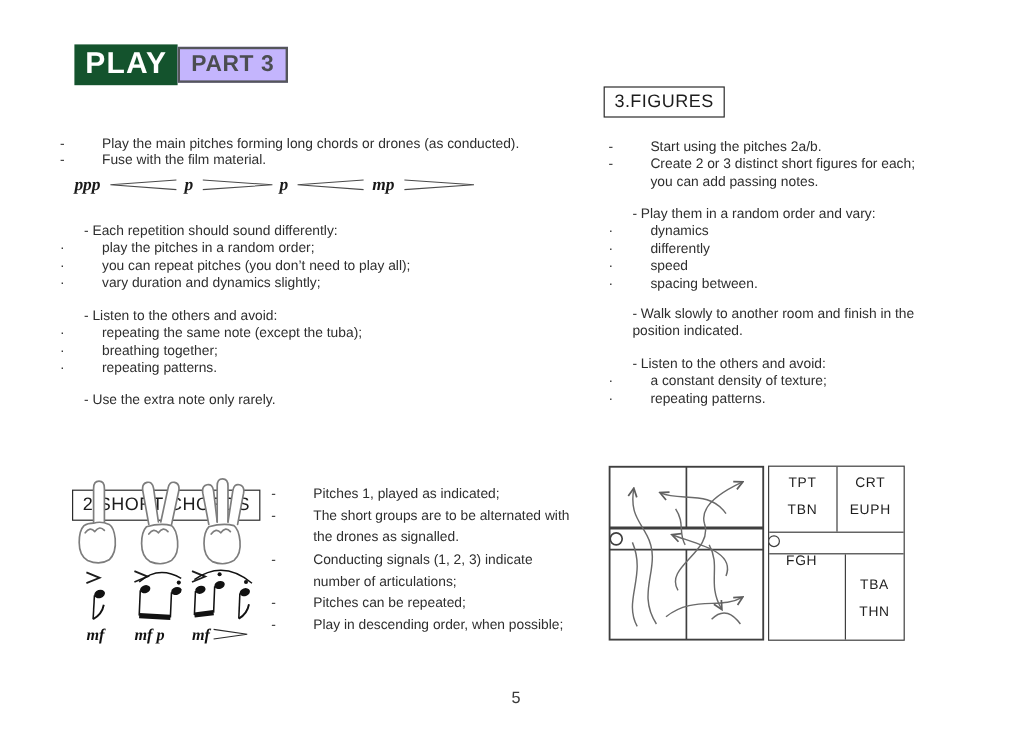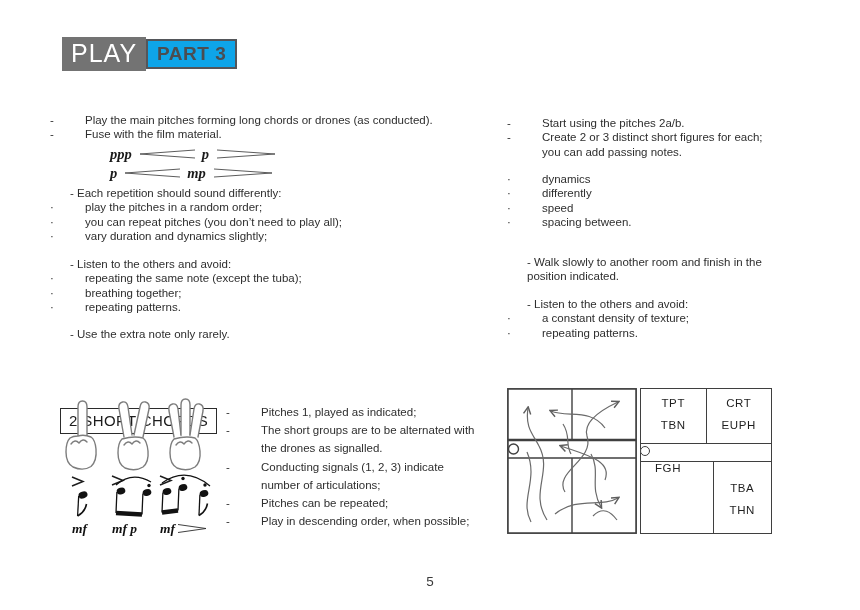--- a/index.html
+++ b/index.html
@@ -1,24 +1,24 @@
 <!DOCTYPE html>
 <html><head>
 <meta charset="utf-8">
 <style>
   html,body{margin:0;padding:0;background:#fff;}
   .page{position:relative;width:860px;height:610px;background:#ffffff;overflow:hidden;
         font-family:"Liberation Sans", sans-serif;color:#2e2e2e;}
 
   
   .title-wrap{position:absolute;left:62px;top:37px;display:flex;align-items:center;}
-  .title-play{background:#737373;color:#fff;font-size:25px;font-weight:normal;
+  .title-play{background:#14532d;color:#fff;font-size:25px;font-weight:bold;
               letter-spacing:1px;padding:2px 9px 4px 9px;line-height:28px;}
   .title-part{border:2px solid #54565a;color:#4b4d51;font-size:19px;font-weight:bold;
-              letter-spacing:.5px;padding:2px 9px 3px 9px;line-height:21px;background:#0ea5e9;}
+              letter-spacing:.5px;padding:2px 9px 3px 9px;line-height:21px;background:#c4b5fd;}
 
   
   .secbox{position:absolute;display:inline-block;border:1.7px solid #2b2b2b;background:#fff;
           padding:3px 8px 4px 8px;font-size:15px;color:#1c1c1c;letter-spacing:.4px;}
   .sec-drone{left:62px;top:83px;}
   .sec-short{left:60px;top:366px;margin-top:42px;}
   .sec-figures{left:503px;top:72px;}
 
   
   .tblock{position:absolute;font-size:11.5px;line-height:14.4px;}
@@ -32,34 +32,34 @@
   .b-extra   {left:46px;top:327px;width:430px;}
   .b-scb     {left:222px;top:403px;width:260px;line-height:18.2px;}
   .b-scb .tx{max-width:242px;flex:0 1 auto;}
   .b-figintro{left:503px;top:116px;width:275px;}
   .b-figintro .tx{max-width:252px;flex:0 1 auto;}
   .b-figvary {left:503px;top:172px;width:290px;}
   .b-figwalk {left:503px;top:255px;width:268px;}
   .b-figlisten{left:503px;top:297px;width:290px;}
 
   
-  .dynfig{position:absolute;left:62px;top:146px;display:flex;flex-direction:column;gap:3px;margin-left:48px;}
+  .dynfig{position:absolute;left:62px;top:146px;display:flex;flex-direction:row;gap:3px;}
   .dynrow{display:flex;align-items:center;gap:5px;height:16px;}
   .dyn{font-family:"Liberation Serif", serif;font-style:italic;font-weight:bold;
        font-size:14.5px;color:#1a1a1a;line-height:14px;}
   .hairpin{display:block;}
 
   
   .handsfig{position:absolute;left:54px;top:397px;}
 
   
   .mapfig{position:absolute;left:507px;top:388px;}
 
   
-  .seatgrid{position:absolute;left:640px;top:388px;width:132px;height:146px;
+  .seatgrid{position:absolute;left:640px;top:388px;width:114px;height:146px;
             border:1.7px solid #3f3f3f;box-sizing:border-box;display:flex;flex-direction:column;
             font-size:11.5px;letter-spacing:.6px;color:#1f1f1f;background:#fff;}
   .seatrow{display:flex;}
   .seatrow.top{height:54px;}
   .seatrow.bottom{flex:1;}
   .corridor{height:17px;border-top:1.7px solid #3f3f3f;border-bottom:1.7px solid #3f3f3f;
             position:relative;flex:0 0 auto;}
   .cell{flex:1;display:flex;flex-direction:column;align-items:center;box-sizing:border-box;}
   .cell + .cell{border-left:1.5px solid #3f3f3f;}
   .cell.tl,.cell.tr{padding-top:8px;gap:10px;}
@@ -76,20 +76,21 @@
 <body>
 
 <div class="page">
 
   <div class="title-wrap">
     <div class="title-play">PLAY</div>
     <div class="title-part">PART 3</div>
   </div>
 
   <div class="secbox sec-short">2.SHORT CHORDS</div>
+  <div class="secbox sec-figures">3.FIGURES</div>
 
   <div class="tblock b-intro">
 
       <div class="ln">
         <span class="bu">-</span>
         <span class="tx">Play the main pitches forming long chords or drones (as conducted).</span>
       </div>
 
       <div class="ln">
         <span class="bu">-</span>
@@ -271,20 +272,24 @@
       </div>
 
       <div class="ln">
         <span class="bu">-</span>
         <span class="tx">Create 2 or 3 distinct short figures for each; you can add passing notes.</span>
       </div>
     </div>
 
   <div class="tblock b-figvary">
 
+      <div class="ln">
+        <span class="bu"></span>
+        <span class="tx">- Play them in a random order and vary:</span>
+      </div>
 
       <div class="ln">
         <span class="bu">·</span>
         <span class="tx">dynamics</span>
       </div>
 
       <div class="ln">
         <span class="bu">·</span>
         <span class="tx">differently</span>
       </div>

